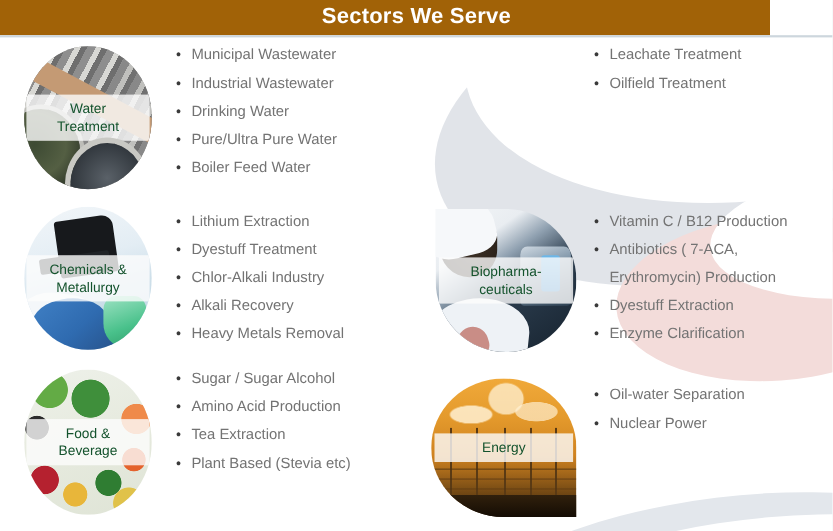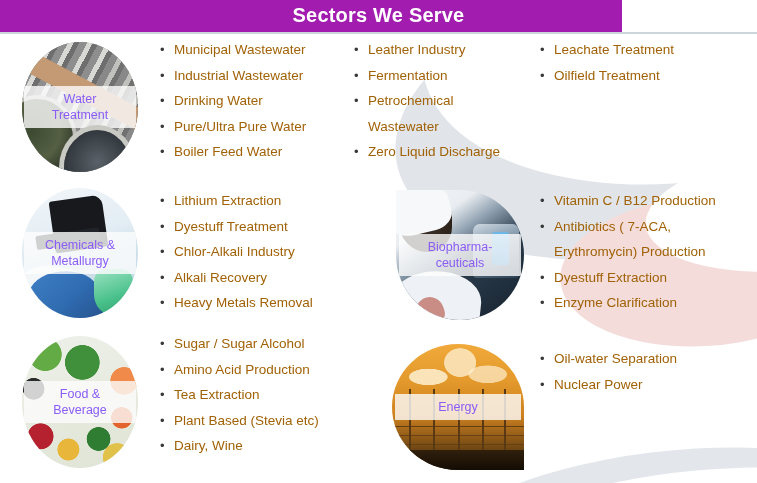--- a/index.html
+++ b/index.html
@@ -14,22 +14,22 @@
   .slide{
     position:absolute;inset:0;
     width:757px;height:483px;
     background:#ffffff;
     overflow:hidden;
   }
 
   
   .titlebar{
     position:absolute;left:0;top:0;
-    width:622px;height:32px;
-    background:#a21caf;
+    width:700px;height:32px;
+    background:#a16207;
     box-sizing:border-box;
   }
   .titlebar-underline{
     position:absolute;left:0;top:32px;
     width:757px;height:2px;
     background:#cdd6dd;
   }
   .title-text{
     position:absolute;left:0;top:0;
     width:757px;height:32px;
@@ -97,21 +97,21 @@
   .thumb .photo{
     position:absolute;inset:0;
     width:100%;height:100%;
   }
   .thumb .caption{
     position:absolute;
     left:2%;right:2%;
     top:50%;
     transform:translateY(-50%);
     background:rgba(252,252,252,.80);
-    color:#8b5cf6;
+    color:#14532d;
     font-size:12.5px;
     line-height:16px;
     text-align:center;
     padding:5px 2px;
     box-sizing:border-box;
     white-space:pre-line;
   }
 
   
   #thumb-water{left:22px;top:42px;width:116px;height:130px;}
@@ -281,21 +281,21 @@
 
   
   .col{position:absolute;}
   ul.bullets{
     list-style:none;
     margin:0;padding:0;
   }
   ul.bullets li{
     position:relative;
     padding-left:16px;
-    color:#a16207;
+    color:#737373;
     font-size:13.5px;
     line-height:25.5px;
     white-space:nowrap;
   }
   ul.bullets li:before{
     content:"\2022";
     position:absolute;left:2px;top:0;
     color:#3a3a3a;
     font-size:13px;
   }
@@ -381,29 +381,20 @@
   <div class="col" id="r1c1">
     <ul class="bullets">
       <li>Municipal Wastewater</li>
       <li>Industrial Wastewater</li>
       <li>Drinking Water</li>
       <li>Pure/Ultra Pure Water</li>
       <li>Boiler Feed Water</li>
     </ul>
   </div>
 
-  <div class="col" id="r1c2">
-    <ul class="bullets">
-      <li>Leather Industry</li>
-      <li>Fermentation</li>
-      <li>Petrochemical</li>
-      <li class="cont">Wastewater</li>
-      <li>Zero Liquid Discharge</li>
-    </ul>
-  </div>
 
   <div class="col" id="r2c1">
     <ul class="bullets">
       <li>Lithium Extraction</li>
       <li>Dyestuff Treatment</li>
       <li>Chlor-Alkali Industry</li>
       <li>Alkali Recovery</li>
       <li>Heavy Metals Removal</li>
     </ul>
   </div>
@@ -424,21 +415,20 @@
       <li>Enzyme Clarification</li>
     </ul>
   </div>
 
   <div class="col" id="r3c1">
     <ul class="bullets">
       <li>Sugar / Sugar Alcohol</li>
       <li>Amino Acid Production</li>
       <li>Tea Extraction</li>
       <li>Plant Based (Stevia etc)</li>
-      <li>Dairy, Wine</li>
     </ul>
   </div>
 
   <div class="col" id="r3c3">
     <ul class="bullets">
       <li>Oil-water Separation</li>
       <li>Nuclear Power</li>
     </ul>
   </div>
 

